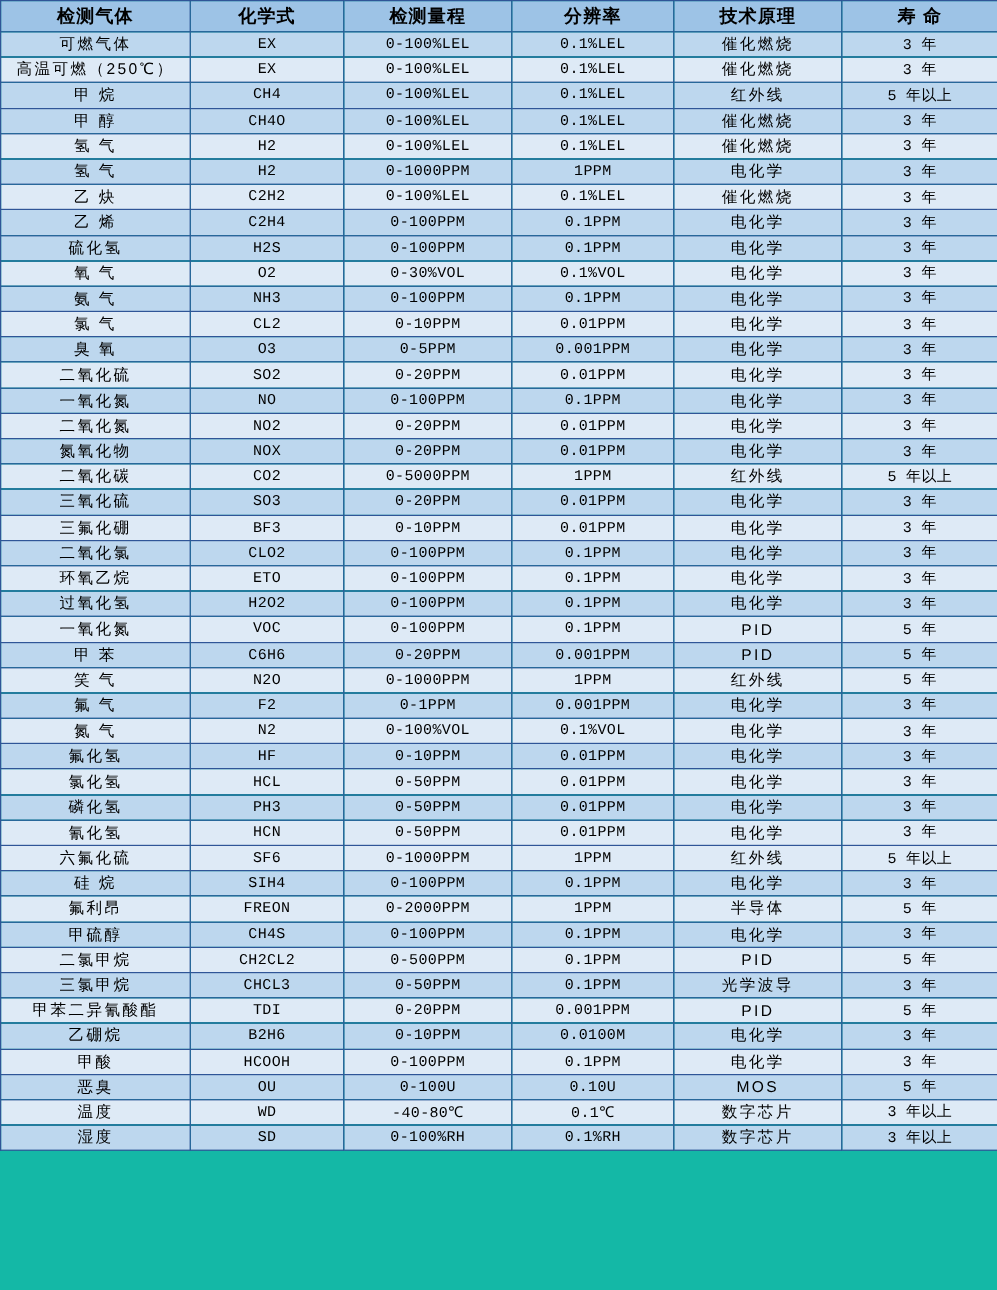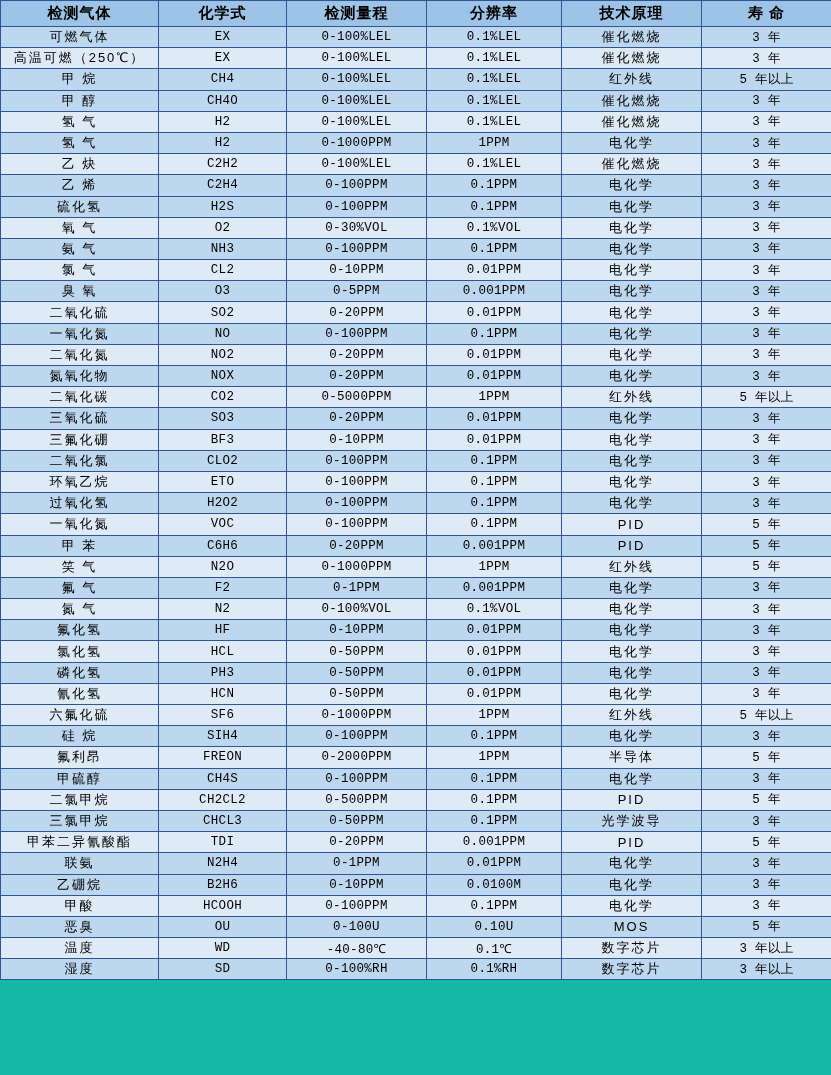--- a/index.html
+++ b/index.html
@@ -391,28 +391,20 @@
         </tr>
         <tr class="even">
           <td class="name">甲苯二异氰酸酯</td>
           <td class="mono">TDI</td>
           <td class="mono">0-20PPM</td>
           <td class="mono">0.001PPM</td>
           <td class="name">PID</td>
           <td class="mono">5 年</td>
         </tr>
         <tr class="odd">
-          <td class="name">联氨</td>
-          <td class="mono">N2H4</td>
-          <td class="mono">0-1PPM</td>
-          <td class="mono">0.01PPM</td>
-          <td class="name">电化学</td>
-          <td class="mono">3 年</td>
-        </tr>
-        <tr class="odd">
           <td class="name">乙硼烷</td>
           <td class="mono">B2H6</td>
           <td class="mono">0-10PPM</td>
           <td class="mono">0.0100M</td>
           <td class="name">电化学</td>
           <td class="mono">3 年</td>
         </tr>
         <tr class="even">
           <td class="name">甲酸</td>
           <td class="mono">HCOOH</td>

